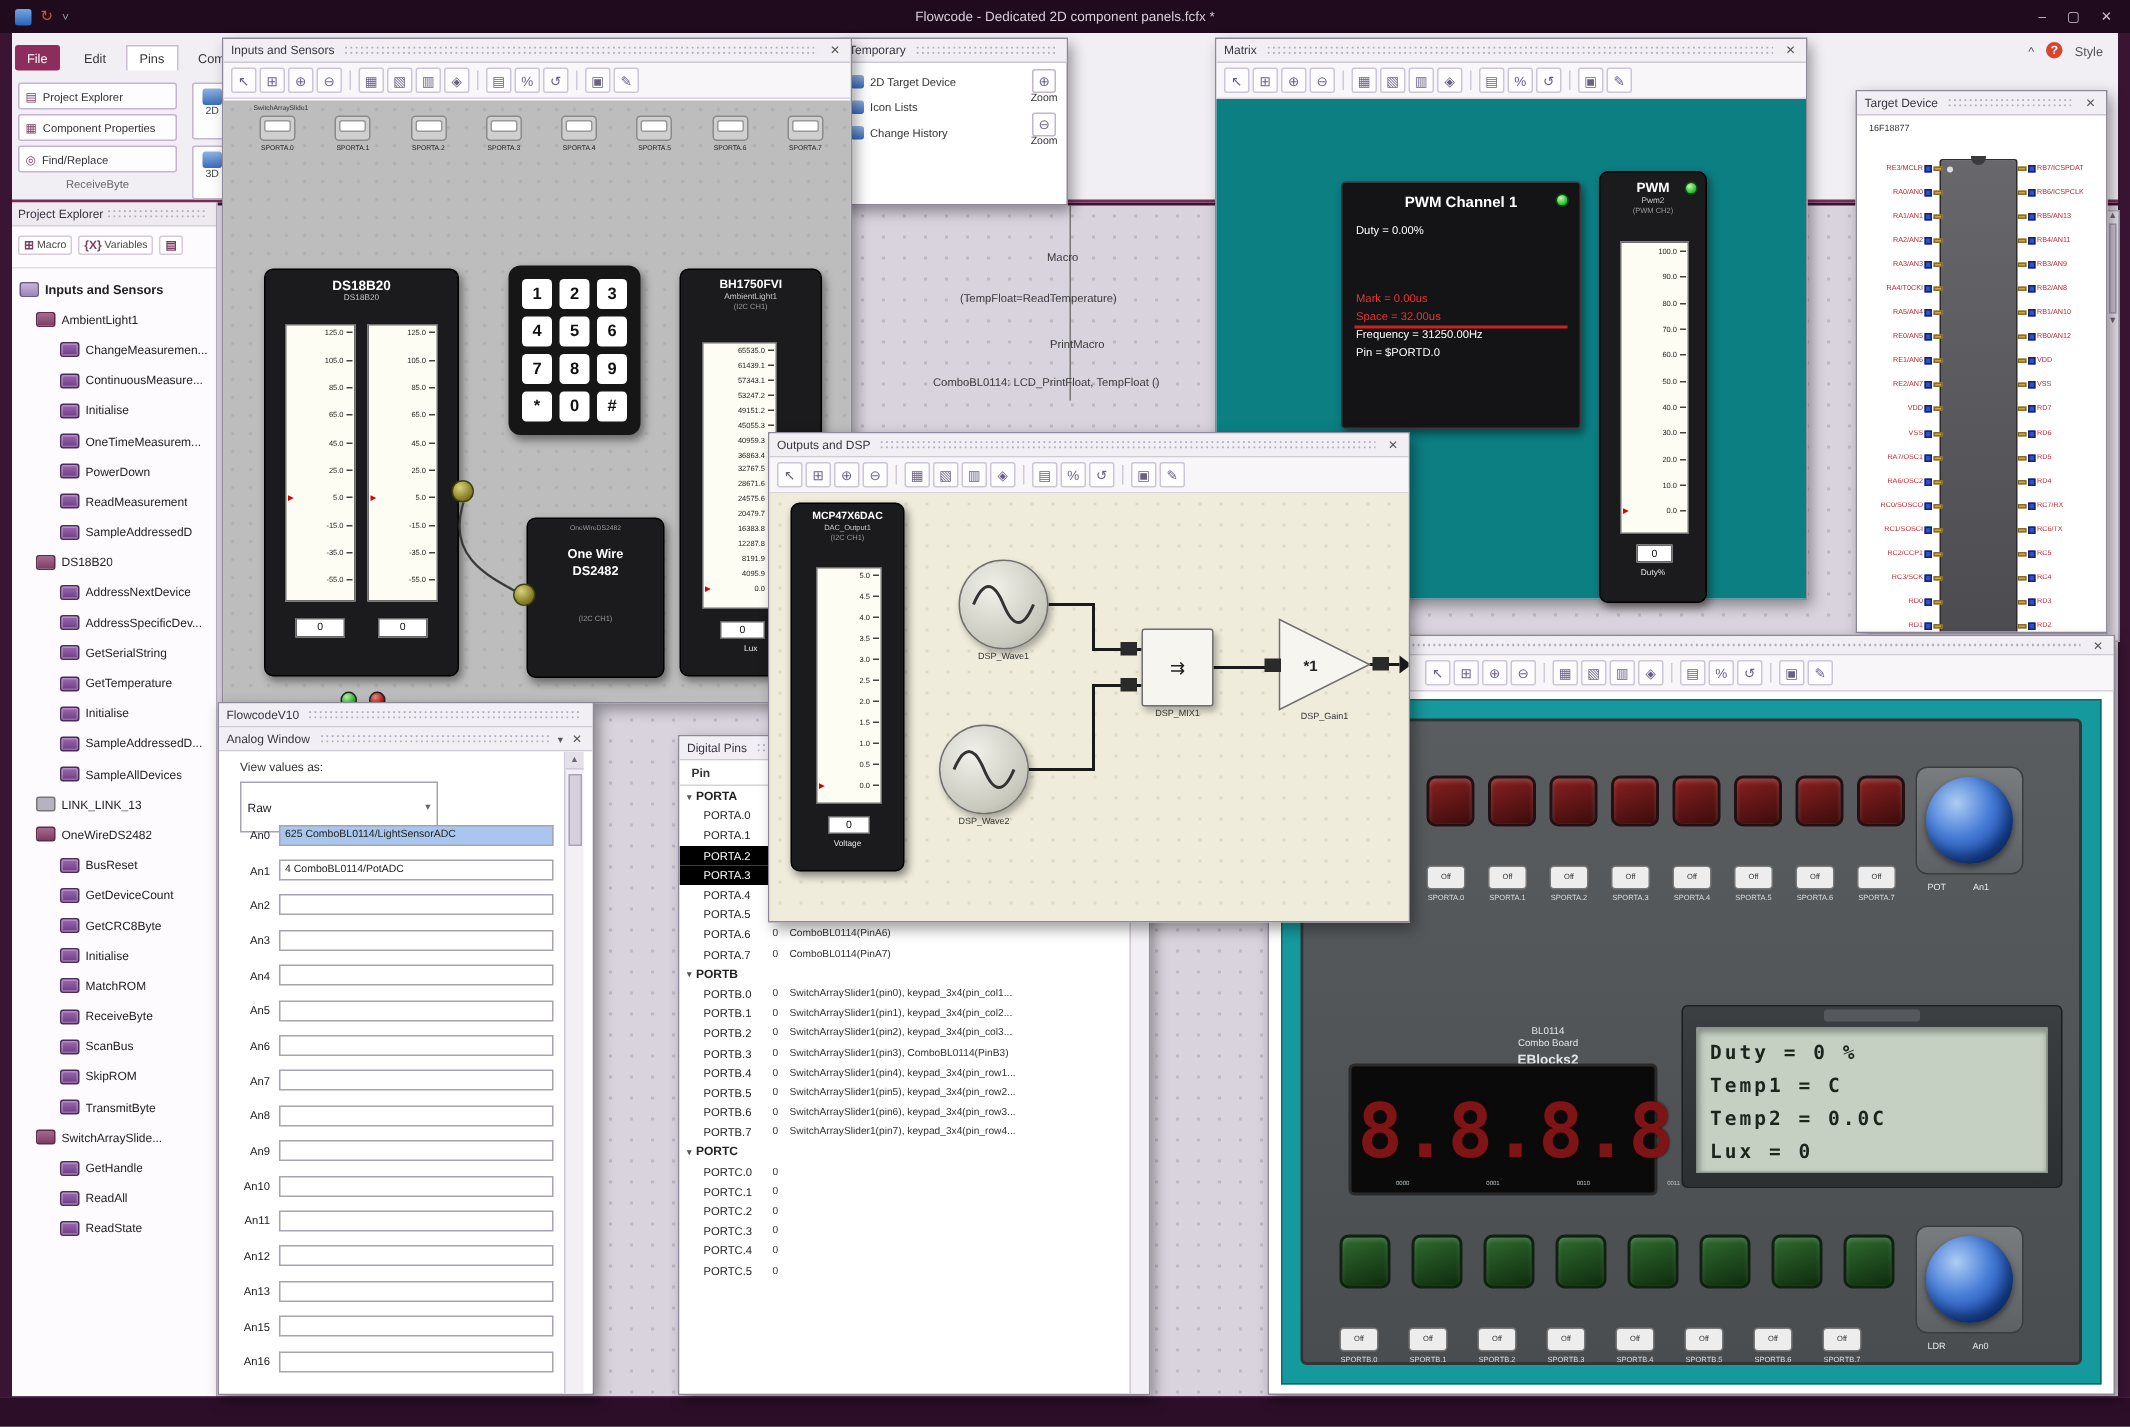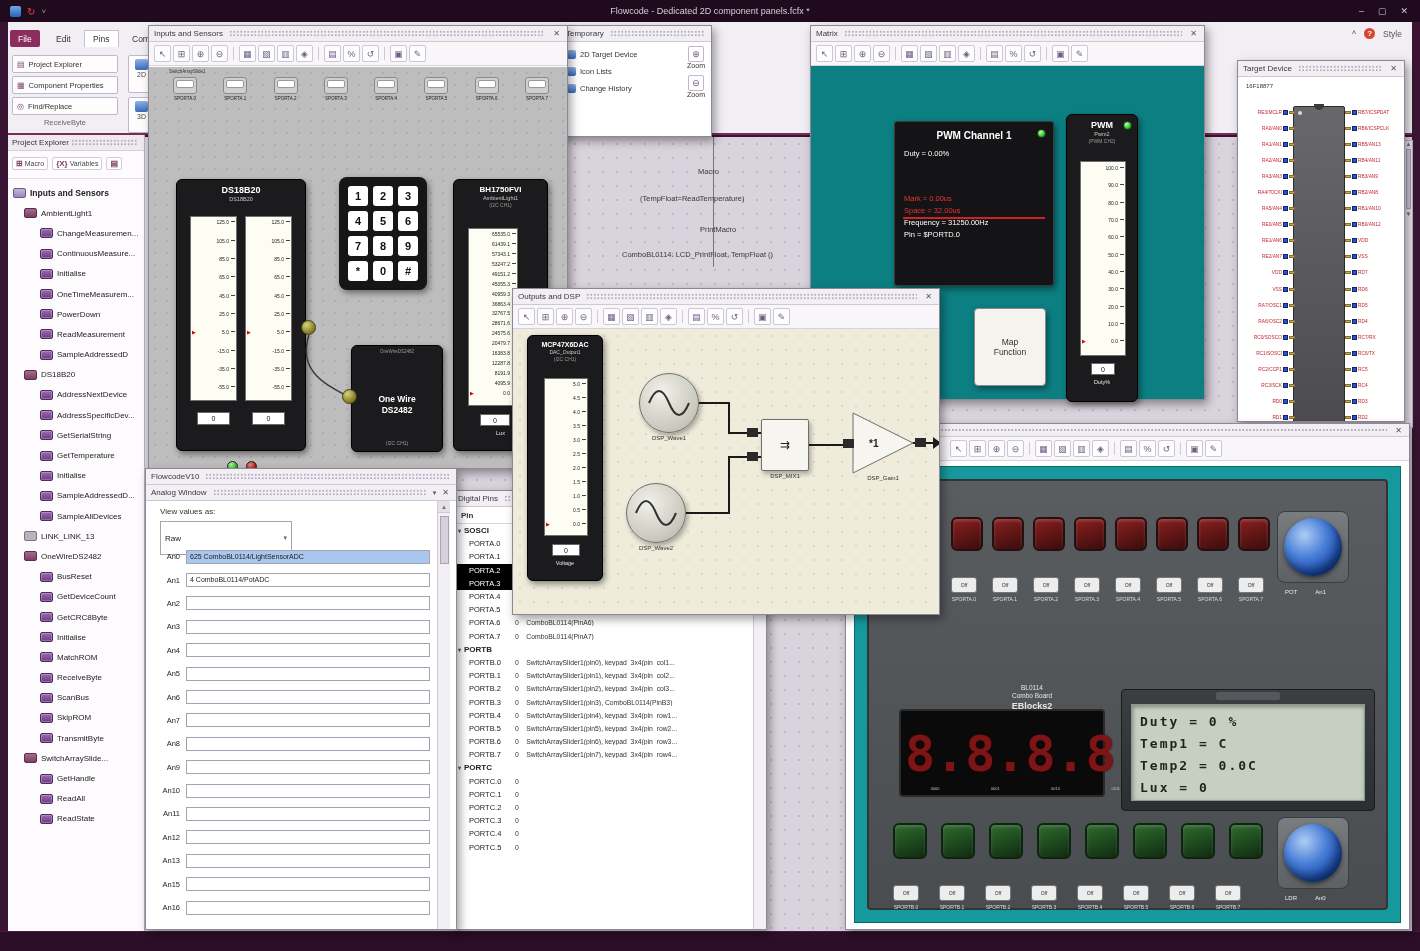--- a/index.html
+++ b/index.html
@@ -163,21 +163,21 @@
 .bswl{font-size:5px;color:#ddd;margin-top:3px;white-space:nowrap}
 .knobbase{position:absolute;width:72px;height:72px;background:linear-gradient(#7a7d80,#5e6164);border:1px solid #3a3d40;border-radius:8px}
 .knob{position:absolute;left:6px;top:6px;width:58px;height:58px;border-radius:50%;background:radial-gradient(circle at 35% 30%,#aecdf2,#4a7fd8 40%,#1c4fb0 70%,#0d2d70);box-shadow:inset -4px -6px 9px rgba(0,0,0,.4),0 2px 4px rgba(0,0,0,.5)}
 .knoblbl{position:absolute;font-size:6px;color:#e8e8e8;display:flex;gap:18px}
 #segbox{position:absolute;left:30px;top:228px;width:206px;height:88px;background:#0a0a0a;border:2px solid #2a2a2a;border-radius:4px;display:flex;justify-content:space-around;align-items:stretch;padding:2px 4px}
 .segd{display:flex;flex-direction:column;align-items:center;justify-content:flex-end}
 .segn{font-family:"DejaVu Sans Mono",monospace;font-size:50px;line-height:62px;font-weight:bold;color:#7d1517;text-shadow:0 0 2px #300}
 .segl{font-size:4px;color:#b8c4c4;margin:1px 0 2px}
 #eb-titles{position:absolute;left:128px;top:203px;color:#e4e4e4;font-size:6.5px;line-height:8px;text-align:center;width:70px}
 #eb-titles .big{font-weight:bold;font-size:9px;margin-top:2px}
-#lcdblk{position:absolute;left:252px;top:208px;width:254px;height:122px;background:linear-gradient(#3c3f42,#2c2f32);border:1px solid #1a1c1e;border-radius:4px}
+#lcdblk{position:absolute;left:252px;top:189px;width:254px;height:122px;background:linear-gradient(#3c3f42,#2c2f32);border:1px solid #1a1c1e;border-radius:4px}
 #lcdblk .tab{position:absolute;left:50%;top:2px;width:64px;height:8px;margin-left:-32px;background:#55585c;border-radius:2px;font-size:4px;color:#cfd4d8;text-align:center;line-height:8px}
 #lcdscr{position:absolute;left:9px;top:14px;right:9px;bottom:9px;background:#c6d0c2;border:1px solid #8f9a8c;box-shadow:inset 1px 2px 4px rgba(0,0,0,.35);padding:6px 8px}
 .lcdline{font-family:"DejaVu Sans Mono",monospace;font-weight:bold;font-size:13px;line-height:22px;letter-spacing:2px;color:#1d241d;white-space:pre}
 </style>
 </head>
 <body>
 
 <div id="stage">
 
   <div id="topbar">
@@ -536,21 +536,21 @@
           <span>7</span>
           <span>8</span>
           <span>9</span>
           <span>*</span>
           <span>0</span>
           <span>#</span>
         </div>
 
       <div class="devblk" style="left:202px;top:278px;width:92px;height:107px">
         <div style="font-size:4.5px;color:#9a9a9a;margin-top:3px">OneWireDS2482</div>
-        <div style="font-size:8.5px;font-weight:bold;margin-top:40px;padding:0 14px;line-height:11px">One Wire DS2482</div>
+        <div style="font-size:8.5px;font-weight:bold;margin-top:10px;padding:0 14px;line-height:11px">One Wire DS2482</div>
         <div class="devch" style="margin-top:24px">(I2C CH1)</div>
       </div>
 
       <div class="devblk" style="left:304px;top:112px;width:95px;height:272px">
         <div class="devttl" style="font-size:8px">BH1750FVI</div>
         <div class="devsub">AmbientLight1</div>
         <div class="devch">(I2C CH1)</div>
         <div class="scale" style="left:14px;top:48px;width:50px;height:178px;font-size:4px">
             <div class="srow" style="top: calc(3% - 3px);">65535.0</div>
             <div class="srow" style="top: calc(8.625% - 3px);">61439.1</div>
@@ -633,24 +633,20 @@
             <div class="srow" style="top: calc(57% - 3px);">40.0</div>
             <div class="srow" style="top: calc(66% - 3px);">30.0</div>
             <div class="srow" style="top: calc(75% - 3px);">20.0</div>
             <div class="srow" style="top: calc(84% - 3px);">10.0</div>
             <div class="srow" style="top: calc(93% - 3px);">0.0</div>
             <div class="smarker" style="top: calc(93% - 3px);">▶</div>
           </div>
         <div class="valbox" style="left:24px;top:248px;width:24px;height:12px">0</div>
         <div class="unitlbl" style="top:264px">Duty%</div>
       </div>
-      <div id="mapfn">
-        <span>Map</span>
-        <span>Function</span>
-      </div>
     </div>
   </div>
 
   <div class="win" style="left:1237px;top:60px;width:168px;height:362px;z-index:3">
     <div class="wtb">
       <span>Target Device</span>
       <span class="dots"></span>
       <span class="wx">✕</span>
     </div>
     <div id="chipwrap">
@@ -1037,21 +1033,21 @@
       <span class="dots"></span>
       <span class="wx">✕</span>
     </div>
     <div id="dig-content">
       <div id="dig-head">
         <span>Pin</span>
       </div>
       <div id="digital-rows">
           <div class="dsec">
             <span class="darr">▾</span>
-            <span>SOSCI</span>
+            <span>PORTA</span>
           </div>
           <div class="drow">
             <span class="dpin">PORTA.0</span>
             <span class="dval"></span>
           </div>
           <div class="drow">
             <span class="dpin">PORTA.1</span>
             <span class="dval"></span>
           </div>
           <div class="drow">
@@ -1143,21 +1139,21 @@
             <span class="dval">0</span>
           </div>
         </div>
       <div class="winscroll" style="right:0;top:17px;bottom:0">
         <div class="sbtn">▲</div>
         <div class="sth"></div>
       </div>
     </div>
   </div>
 
-  <div class="win" style="left:145px;top:468px;width:312px;height:462px;z-index:6">
+  <div class="win" style="left:145px;top:468px;width:251px;height:462px;z-index:6">
     <div class="wtb">
       <span>FlowcodeV10</span>
       <span class="dots"></span>
     </div>
     <div class="wtb">
       <span>Analog Window</span>
       <span class="dots"></span>
       <span class="wcaret">▾</span>
       <span class="wx">✕</span>
     </div>

